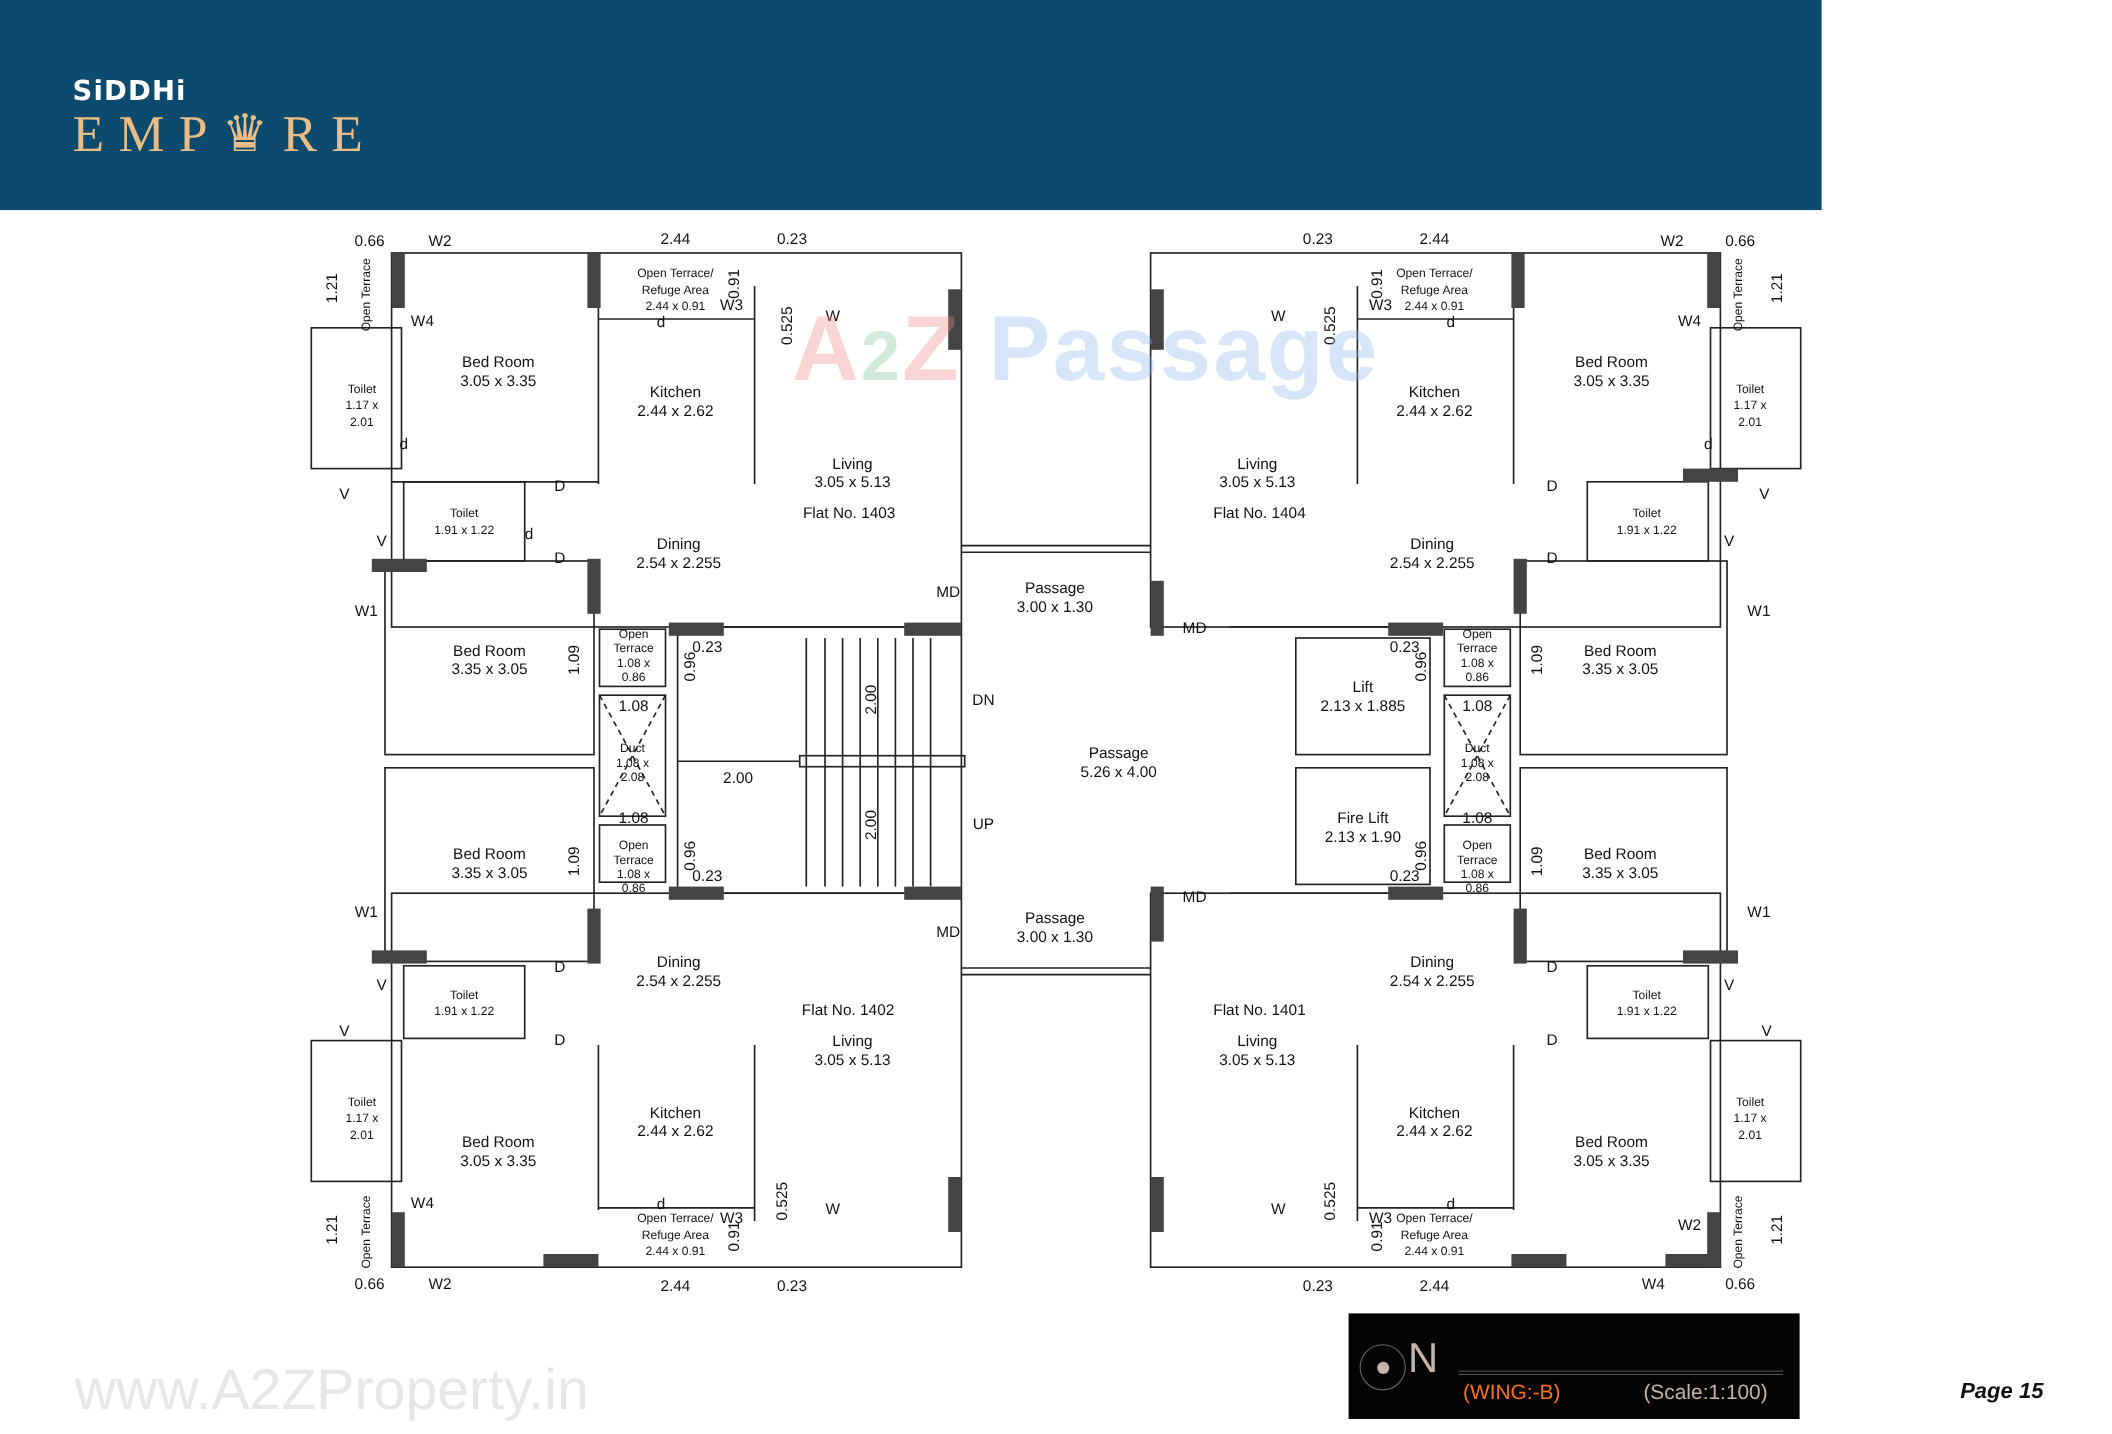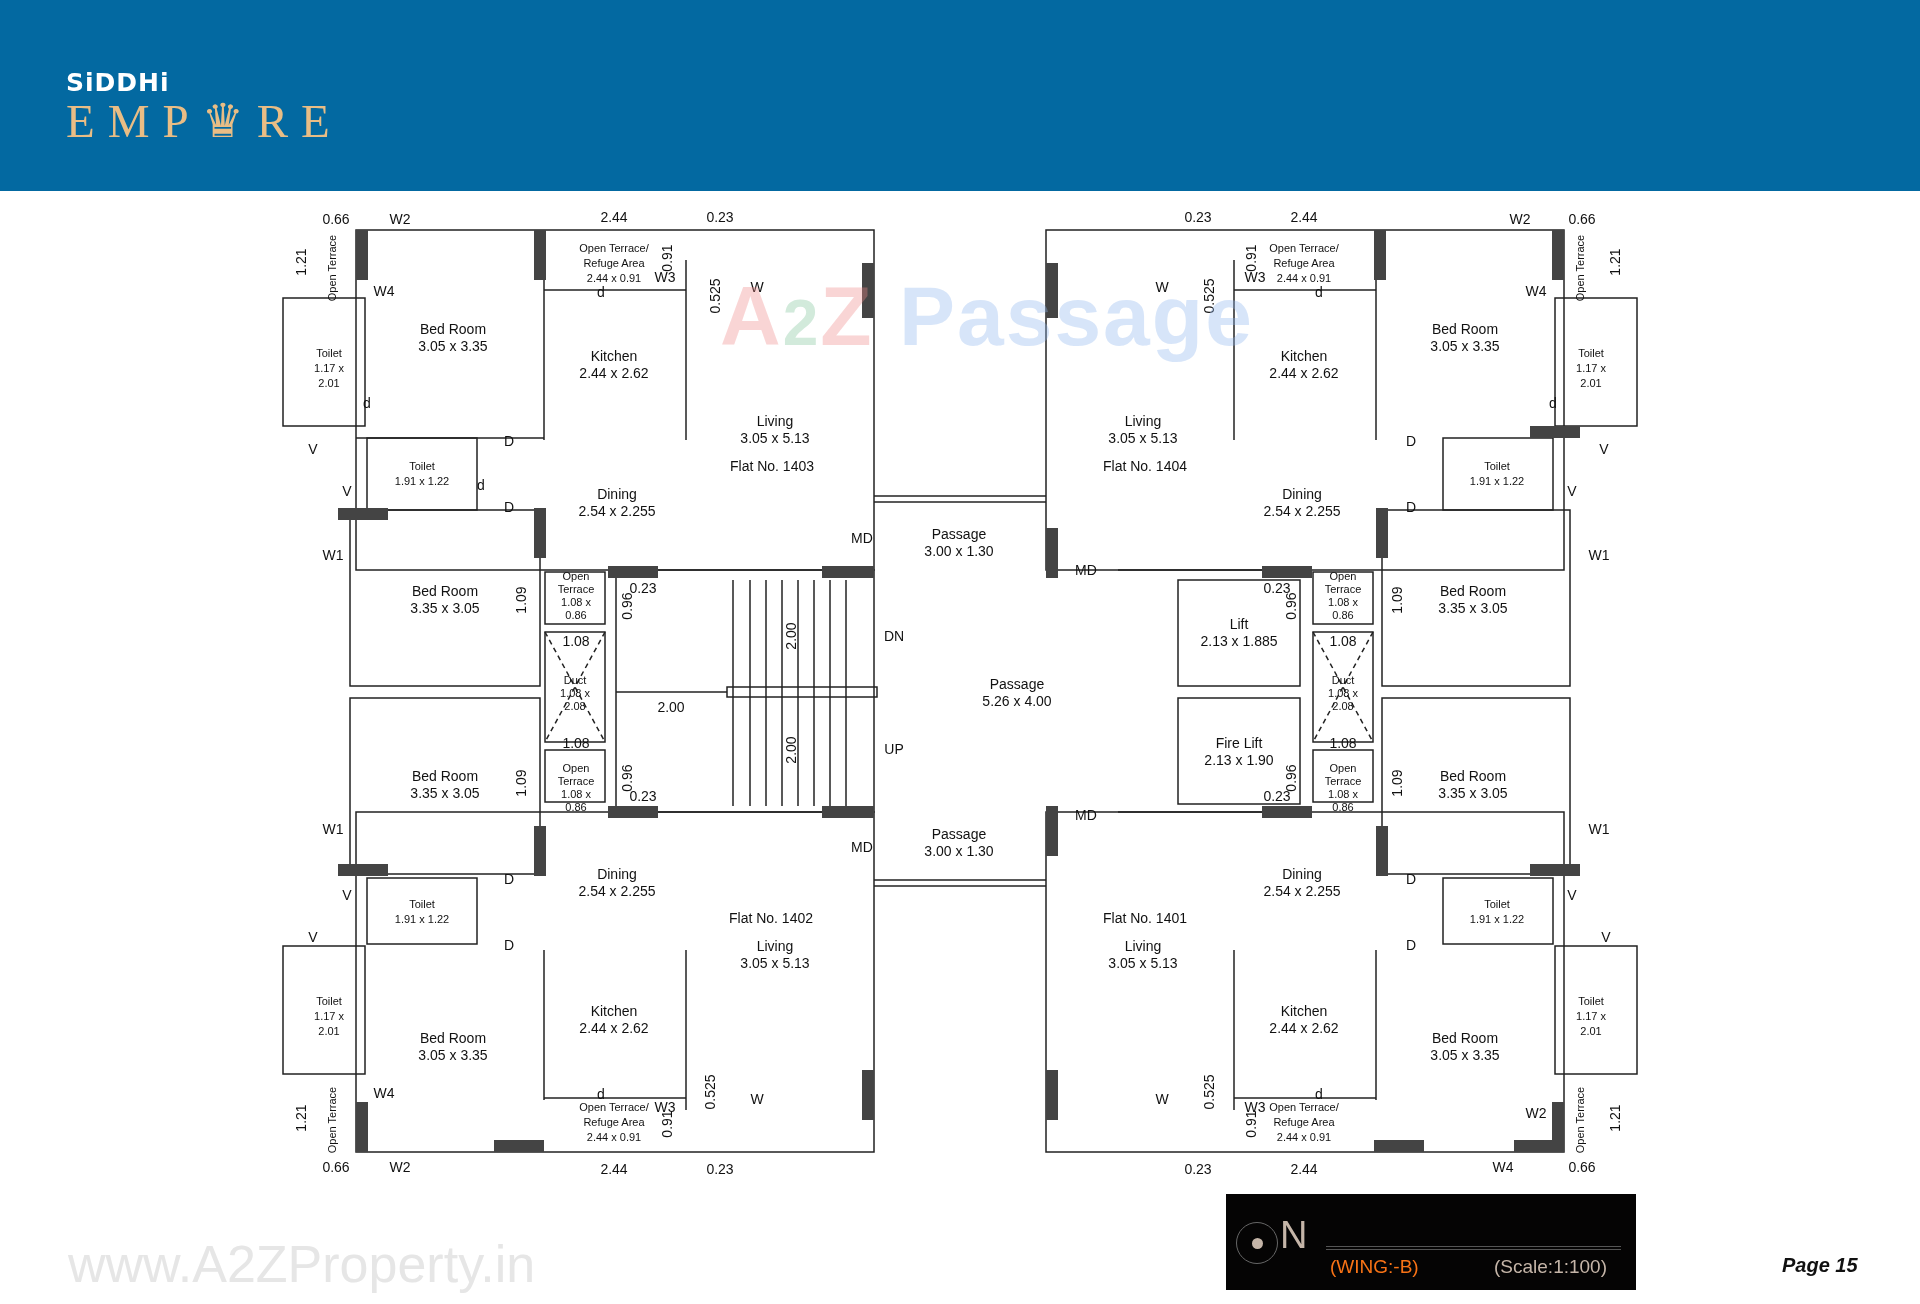--- a/index.html
+++ b/index.html
@@ -1,17 +1,17 @@
 <!DOCTYPE html>
 <html><head>
 <meta charset="utf-8">
 <style>
   html,body{margin:0;padding:0;background:#fff;}
   body{width:1920px;height:1304px;position:relative;overflow:hidden;font-family:"Liberation Sans",sans-serif;}
-  .header{position:absolute;left:0;top:0;width:1920px;height:191px;background:#0369a1;}
+  .header{position:absolute;left:0;top:0;width:1656px;height:191px;background:#0c4a6e;}
   .logo{position:absolute;left:66px;top:68px;}
   .logo-top{color:#fff;font-weight:bold;font-size:25px;letter-spacing:1px;font-family:"DejaVu Sans",sans-serif;}
   .logo-bottom{color:#e9bd85;font-size:47px;letter-spacing:13px;margin-top:-4px;font-family:Liberation Serif, serif;}
   .plan{position:absolute;left:0;top:0;}
   .plan text{font-family:"Liberation Sans",sans-serif;fill:#111;}
   .lbl{font-size:14px;text-anchor:middle;}
   .sm{font-size:11px;text-anchor:middle;}
   .dim{font-size:14px;text-anchor:middle;}
   .wm-big{position:absolute;left:720px;top:268px;font-size:84px;font-weight:bold;opacity:0.35;letter-spacing:2px;}
   .wm-url{position:absolute;left:34px;top:1234px;font-size:52px;color:#e6e6e6;margin-left:34px;}

